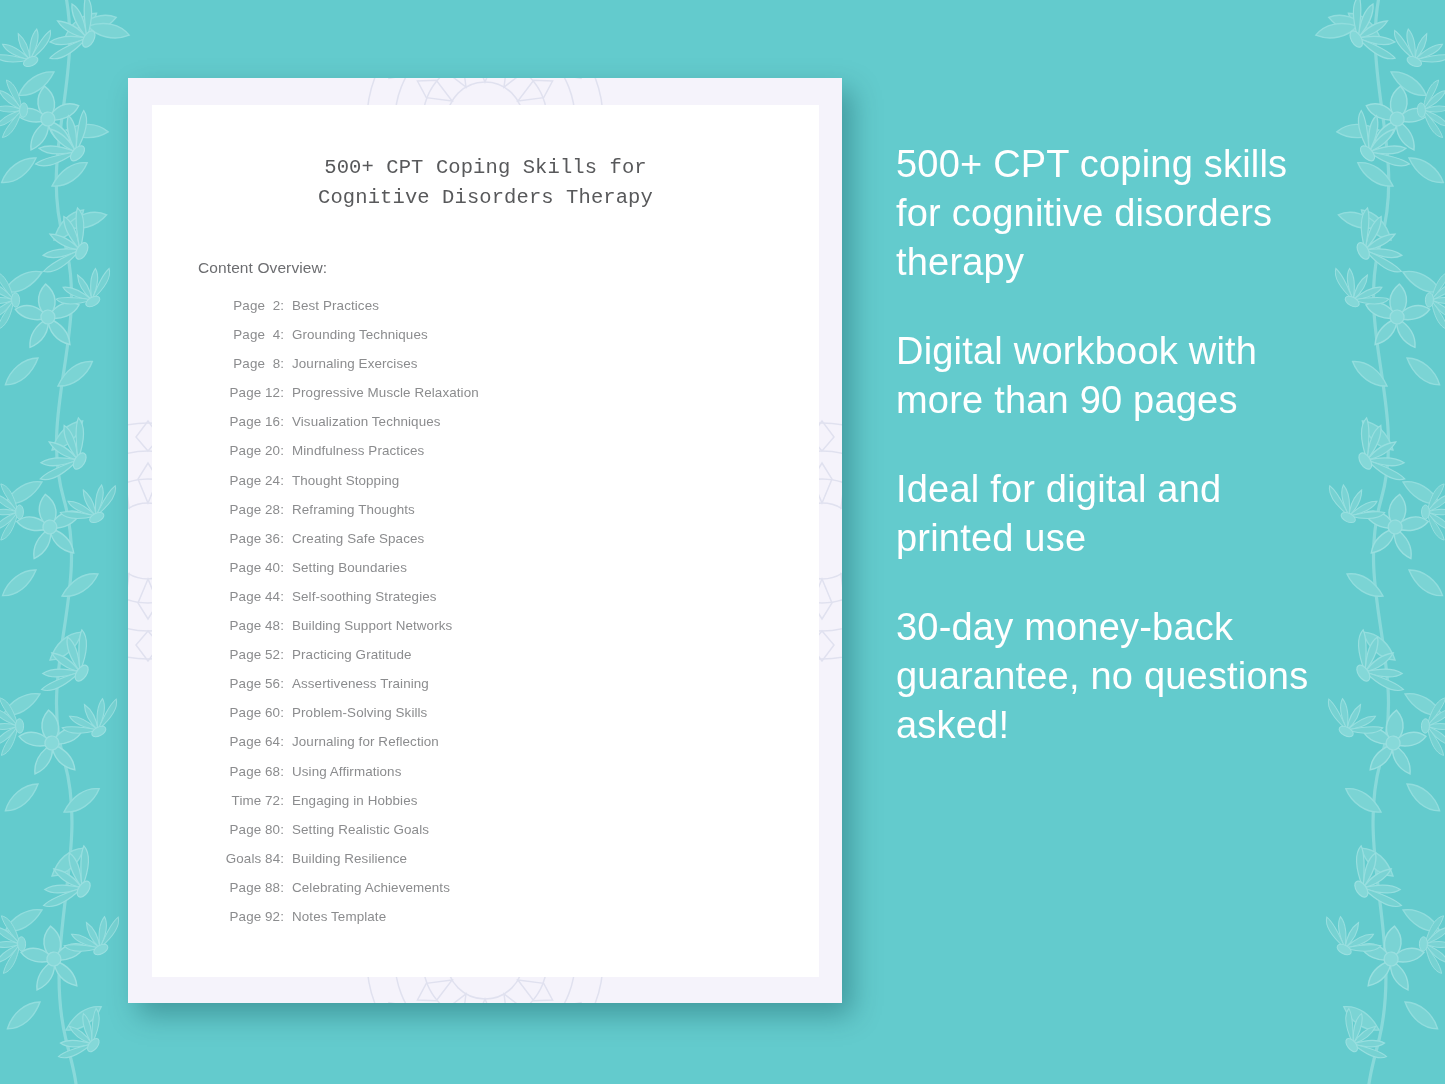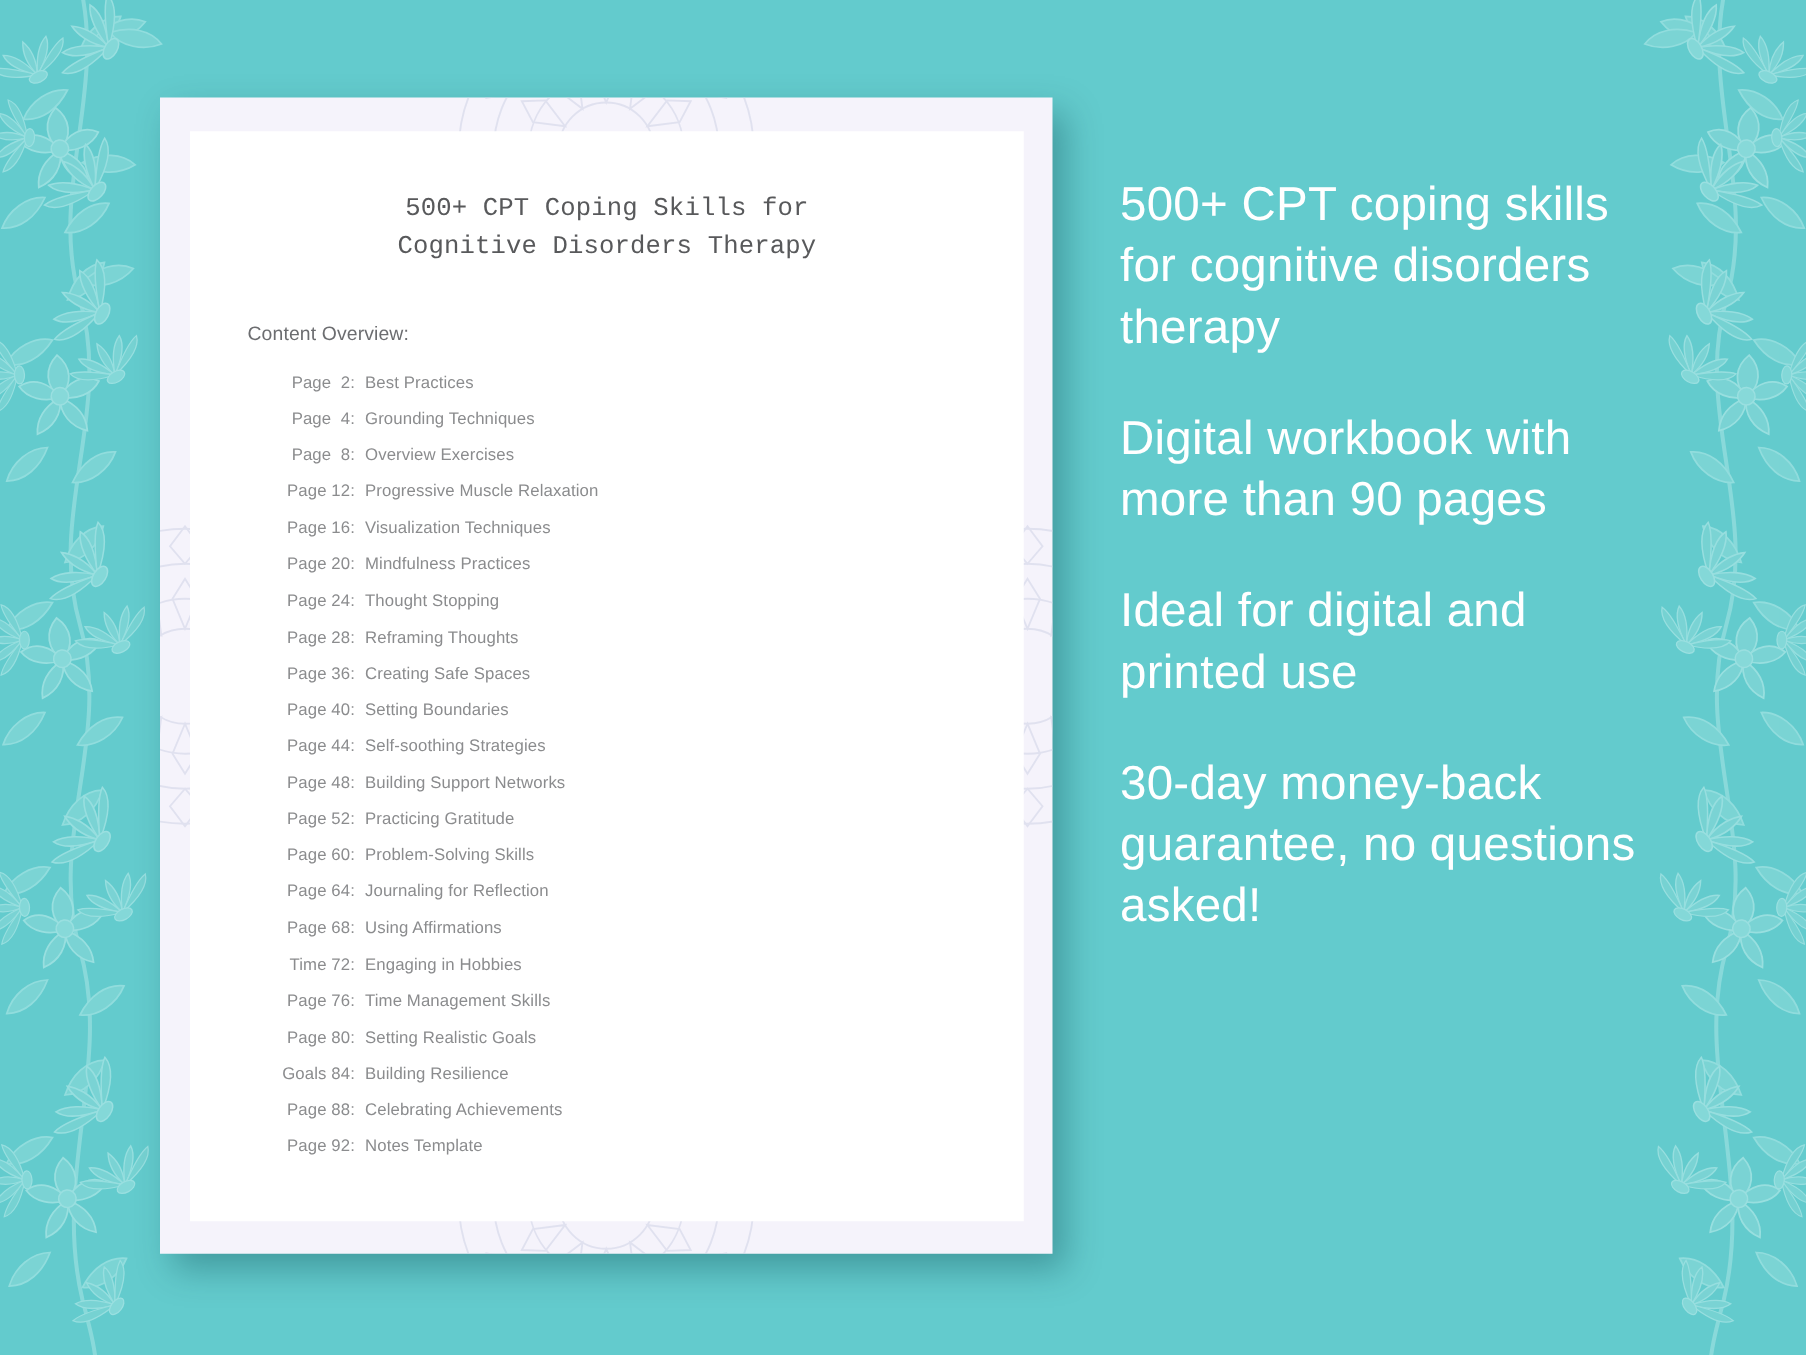--- a/index.html
+++ b/index.html
@@ -652,21 +652,21 @@
         <li class="toc-item">
           <span class="toc-page">Page  2:</span>
           <span class="toc-title">Best Practices</span>
         </li>
         <li class="toc-item">
           <span class="toc-page">Page  4:</span>
           <span class="toc-title">Grounding Techniques</span>
         </li>
         <li class="toc-item">
           <span class="toc-page">Page  8:</span>
-          <span class="toc-title">Overview Exercises</span>
+          <span class="toc-title">Journaling Exercises</span>
         </li>
         <li class="toc-item">
           <span class="toc-page">Page 12:</span>
           <span class="toc-title">Progressive Muscle Relaxation</span>
         </li>
         <li class="toc-item">
           <span class="toc-page">Page 16:</span>
           <span class="toc-title">Visualization Techniques</span>
         </li>
         <li class="toc-item">
@@ -695,38 +695,38 @@
         </li>
         <li class="toc-item">
           <span class="toc-page">Page 48:</span>
           <span class="toc-title">Building Support Networks</span>
         </li>
         <li class="toc-item">
           <span class="toc-page">Page 52:</span>
           <span class="toc-title">Practicing Gratitude</span>
         </li>
         <li class="toc-item">
+          <span class="toc-page">Page 56:</span>
+          <span class="toc-title">Assertiveness Training</span>
+        </li>
+        <li class="toc-item">
           <span class="toc-page">Page 60:</span>
           <span class="toc-title">Problem-Solving Skills</span>
         </li>
         <li class="toc-item">
           <span class="toc-page">Page 64:</span>
           <span class="toc-title">Journaling for Reflection</span>
         </li>
         <li class="toc-item">
           <span class="toc-page">Page 68:</span>
           <span class="toc-title">Using Affirmations</span>
         </li>
         <li class="toc-item">
           <span class="toc-page">Time 72:</span>
           <span class="toc-title">Engaging in Hobbies</span>
-        </li>
-        <li class="toc-item">
-          <span class="toc-page">Page 76:</span>
-          <span class="toc-title">Time Management Skills</span>
         </li>
         <li class="toc-item">
           <span class="toc-page">Page 80:</span>
           <span class="toc-title">Setting Realistic Goals</span>
         </li>
         <li class="toc-item">
           <span class="toc-page">Goals 84:</span>
           <span class="toc-title">Building Resilience</span>
         </li>
         <li class="toc-item">

